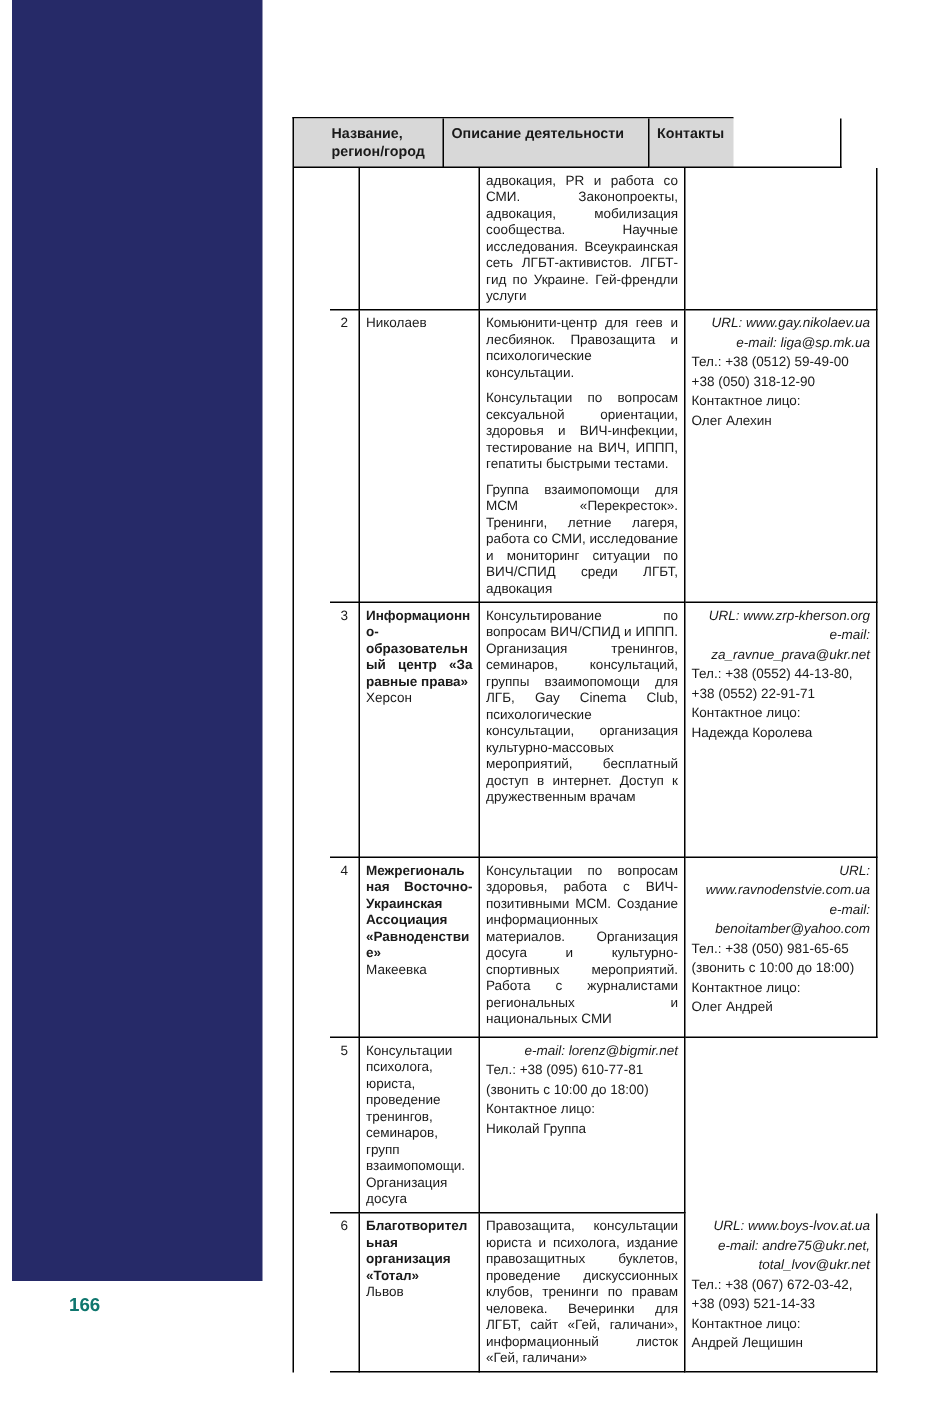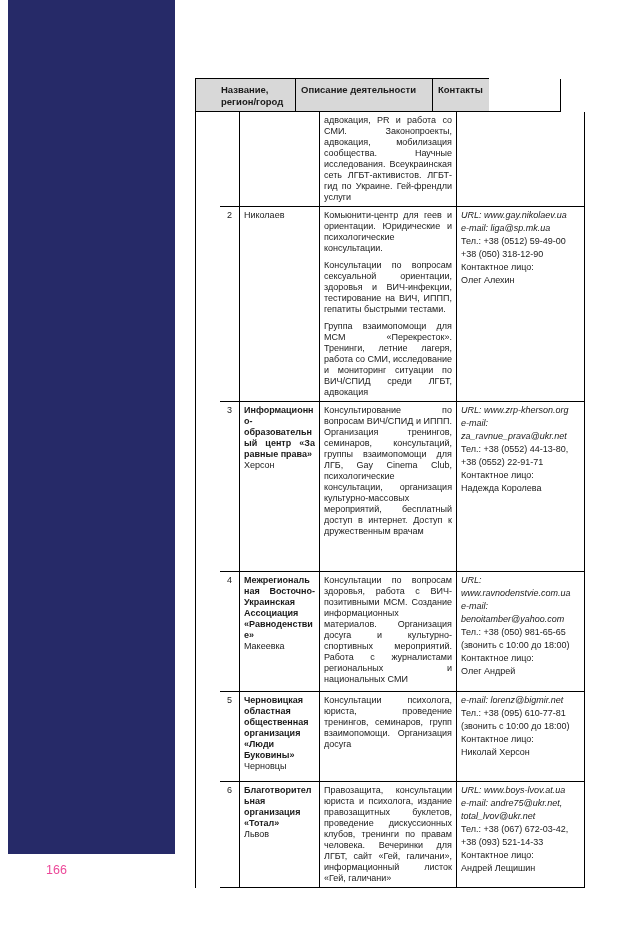--- a/index.html
+++ b/index.html
@@ -17,21 +17,22 @@
     position: absolute;
     left: 8px; top: 0;
     width: 167px; height: 854px;
     background: var(--band, #262a68);
   }
 
   .page-number {
     position: absolute;
     left: 46px; top: 863px;
     font-size: 12.5px;
-    color: #ec4899;
+    color: #0f766e;
+    font-weight: bold;
   }
 
   
   .table {
     position: absolute;
     left: 195px; top: 78px;
     width: 294px;
     border-left: 1px solid var(--border, #000);
     border-top: 1px solid var(--border, #000);
     font-size: 9px;
@@ -63,21 +64,21 @@
     border-right: 1px solid var(--border, #000);
     border-bottom: 1px solid var(--border, #000);
     padding: 3px 4px;
   }
   .num { text-align: center; padding-left: 1px; padding-right: 1px; }
   .name { text-align: justify; overflow-wrap: anywhere; }
   .org  { font-weight: bold; }
   .desc p { text-align: justify; margin: 0 0 6px; overflow-wrap: break-word; }
   .desc p:last-child { margin-bottom: 0; }
   .cline { line-height: 11.5px; margin-bottom: 1.5px; overflow-wrap: anywhere; }
-  .it { font-style: italic; }
+  .it { font-style: italic; text-align: right; }
 
   
   .r0 { min-height: 90px; }
   .r1 { min-height: 195px; }
   .r2 { min-height: 170px; }
   .r3 { min-height: 120px; }
   .r4 { min-height: 90px; }
   .r5 { min-height: 92px; }
 </style>
 </head>
@@ -106,21 +107,21 @@
             <p>адвокация, PR и работа со СМИ. Законопроекты, адвокация, мобилизация сообщества. Научные исследования. Всеукраинская сеть ЛГБТ-активистов. ЛГБТ-гид по Украине. Гей-френдли услуги</p>
           </div>
           <div class="td contacts"></div>
         </div>
         <div class="tr r1">
           <div class="td num">2</div>
           <div class="td name">
             <div class="city">Николаев</div>
           </div>
           <div class="td desc">
-            <p>Комьюнити-центр для геев и ориентации. Юридические и психологические консультации.</p>
+            <p>Комьюнити-центр для геев и лесбиянок. Правозащита и психологические консультации.</p>
             <p>Консультации по вопросам сексуальной ориентации, здоровья и ВИЧ-инфекции, тестирование на ВИЧ, ИППП, гепатиты быстрыми тестами.</p>
             <p>Группа взаимопомощи для МСМ «Перекресток». Тренинги, летние лагеря, работа со СМИ, исследование и мониторинг ситуации по ВИЧ/СПИД среди ЛГБТ, адвокация</p>
           </div>
           <div class="td contacts">
             <div class="cline it">URL: www.gay.nikolaev.ua</div>
             <div class="cline it">e-mail: liga@sp.mk.ua</div>
             <div class="cline">Тел.: +38 (0512) 59-49-00</div>
             <div class="cline">+38 (050) 318-12-90</div>
             <div class="cline">Контактное лицо:</div>
             <div class="cline">Олег Алехин</div>
@@ -160,33 +161,29 @@
             <div class="cline it">e-mail:</div>
             <div class="cline it">benoitamber@yahoo.com</div>
             <div class="cline">Тел.: +38 (050) 981-65-65</div>
             <div class="cline">(звонить с 10:00 до 18:00)</div>
             <div class="cline">Контактное лицо:</div>
             <div class="cline">Олег Андрей</div>
           </div>
         </div>
         <div class="tr r4">
           <div class="td num">5</div>
-          <div class="td name">
-            <div class="org">Черновицкая областная общественная организация «Люди Буковины»</div>
-            <div class="city">Черновцы</div>
-          </div>
           <div class="td desc">
             <p>Консультации психолога, юриста, проведение тренингов, семинаров, групп взаимопомощи. Организация досуга</p>
           </div>
           <div class="td contacts">
             <div class="cline it">e-mail: lorenz@bigmir.net</div>
             <div class="cline">Тел.: +38 (095) 610-77-81</div>
             <div class="cline">(звонить с 10:00 до 18:00)</div>
             <div class="cline">Контактное лицо:</div>
-            <div class="cline">Николай Херсон</div>
+            <div class="cline">Николай Группа</div>
           </div>
         </div>
         <div class="tr r5">
           <div class="td num">6</div>
           <div class="td name">
             <div class="org">Благотворительная организация «Тотал»</div>
             <div class="city">Львов</div>
           </div>
           <div class="td desc">
             <p>Правозащита, консультации юриста и психолога, издание правозащитных буклетов, проведение дискуссионных клубов, тренинги по правам человека. Вечеринки для ЛГБТ, сайт «Гей, галичани», информационный листок «Гей, галичани»</p>

